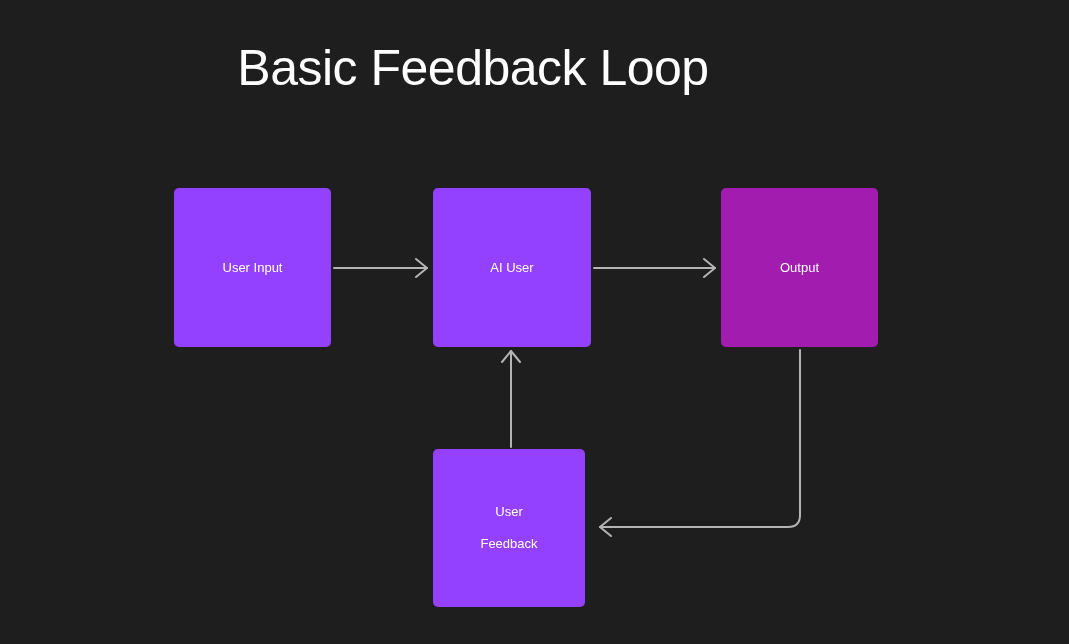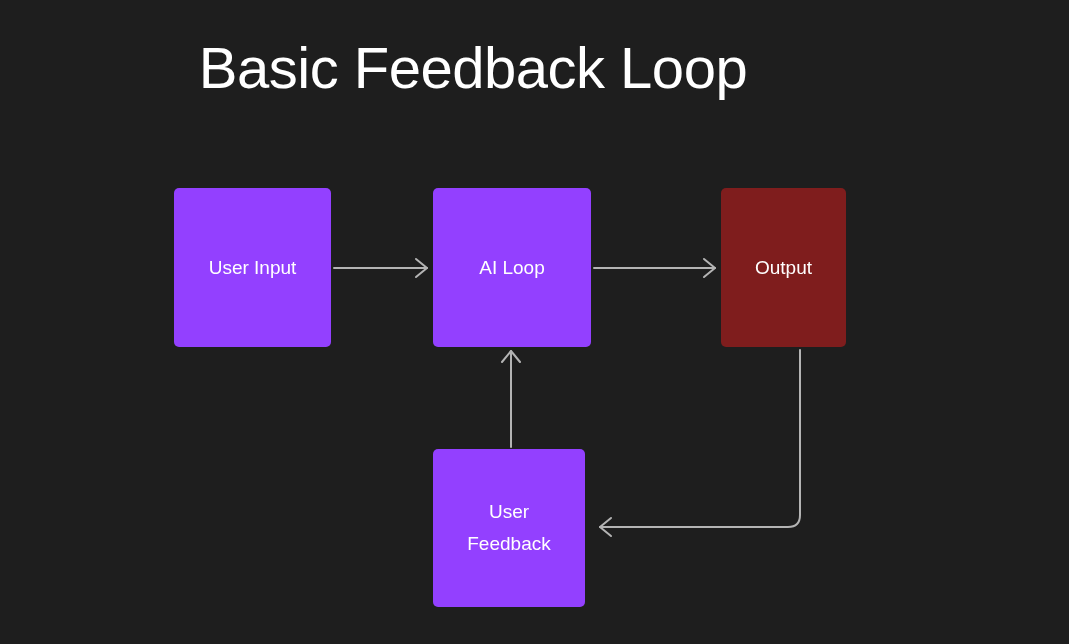--- a/index.html
+++ b/index.html
@@ -33,21 +33,21 @@
   }
   .node {
     position: absolute;
     background: #9340ff;
     border-radius: 5px;
     display: flex;
     align-items: center;
     justify-content: center;
     text-align: center;
     color: #ffffff;
-    font-size: 19px;
+    font-size: 13px;
     font-weight: 400;
     line-height: 32px;
     box-sizing: border-box;
     padding: 20px;
   }
   .node-label {
     display: block;
     white-space: pre-line;
   }
   #edge-layer {
@@ -57,44 +57,44 @@
     width: 1069px;
     height: 644px;
     pointer-events: none;
   }
 </style>
 </head>
 <body style="background: rgb(30, 30, 30);">
 
 <div id="canvas" style="width: 1069px; height: 644px; background: rgb(30, 30, 30);">
 
-  <div id="diagram-title" style="color: rgb(255, 255, 255); font-size: 58px; width: 946px; text-align: right;">Basic Feedback Loop</div>
+  <div id="diagram-title" style="color: rgb(255, 255, 255); font-size: 50px; width: 946px; text-align: right;">Basic Feedback Loop</div>
 
   <svg id="edge-layer" width="1069" height="644" viewBox="0 0 1069 644">
     <g id="edges-group" fill="none" stroke="#b4b4b4" stroke-width="2" stroke-linecap="round" stroke-linejoin="round">
         <path d="M 334 268 L 427 268"></path>
         <path d="M 416 259 L 427 268 L 416 277"></path>
         <path d="M 594 268 L 715 268"></path>
         <path d="M 704 259 L 715 268 L 704 277"></path>
         <path d="M 800 350 L 800 515 Q 800 527 788 527 L 600 527"></path>
         <path d="M 611 518 L 600 527 L 611 536"></path>
         <path d="M 511 447 L 511 351"></path>
         <path d="M 502 362 L 511 351 L 520 362"></path>
       </g>
   </svg>
 
   <div class="node" id="node-user-input" style="left: 174px; top: 188px; width: 157px; height: 159px; background: rgb(147, 64, 255); color: rgb(255, 255, 255);">
     <span class="node-label">User Input</span>
   </div>
 
   <div class="node" id="node-ai-model" style="left: 433px; top: 188px; width: 158px; height: 159px; background: rgb(147, 64, 255); color: rgb(255, 255, 255);">
-    <span class="node-label">AI Loop</span>
+    <span class="node-label">AI User</span>
   </div>
 
-  <div class="node" id="node-output" style="left: 721px; top: 188px; width: 125px; height: 159px; background: #7f1d1d; color: rgb(255, 255, 255);">
+  <div class="node" id="node-output" style="left: 721px; top: 188px; width: 157px; height: 159px; background: #a21caf; color: rgb(255, 255, 255);">
     <span class="node-label">Output</span>
   </div>
 
   <div class="node" id="node-user-feedback" style="left: 433px; top: 449px; width: 152px; height: 158px; background: rgb(147, 64, 255); color: rgb(255, 255, 255);">
     <span class="node-label">User
 Feedback</span>
   </div>
 
 </div>
 

